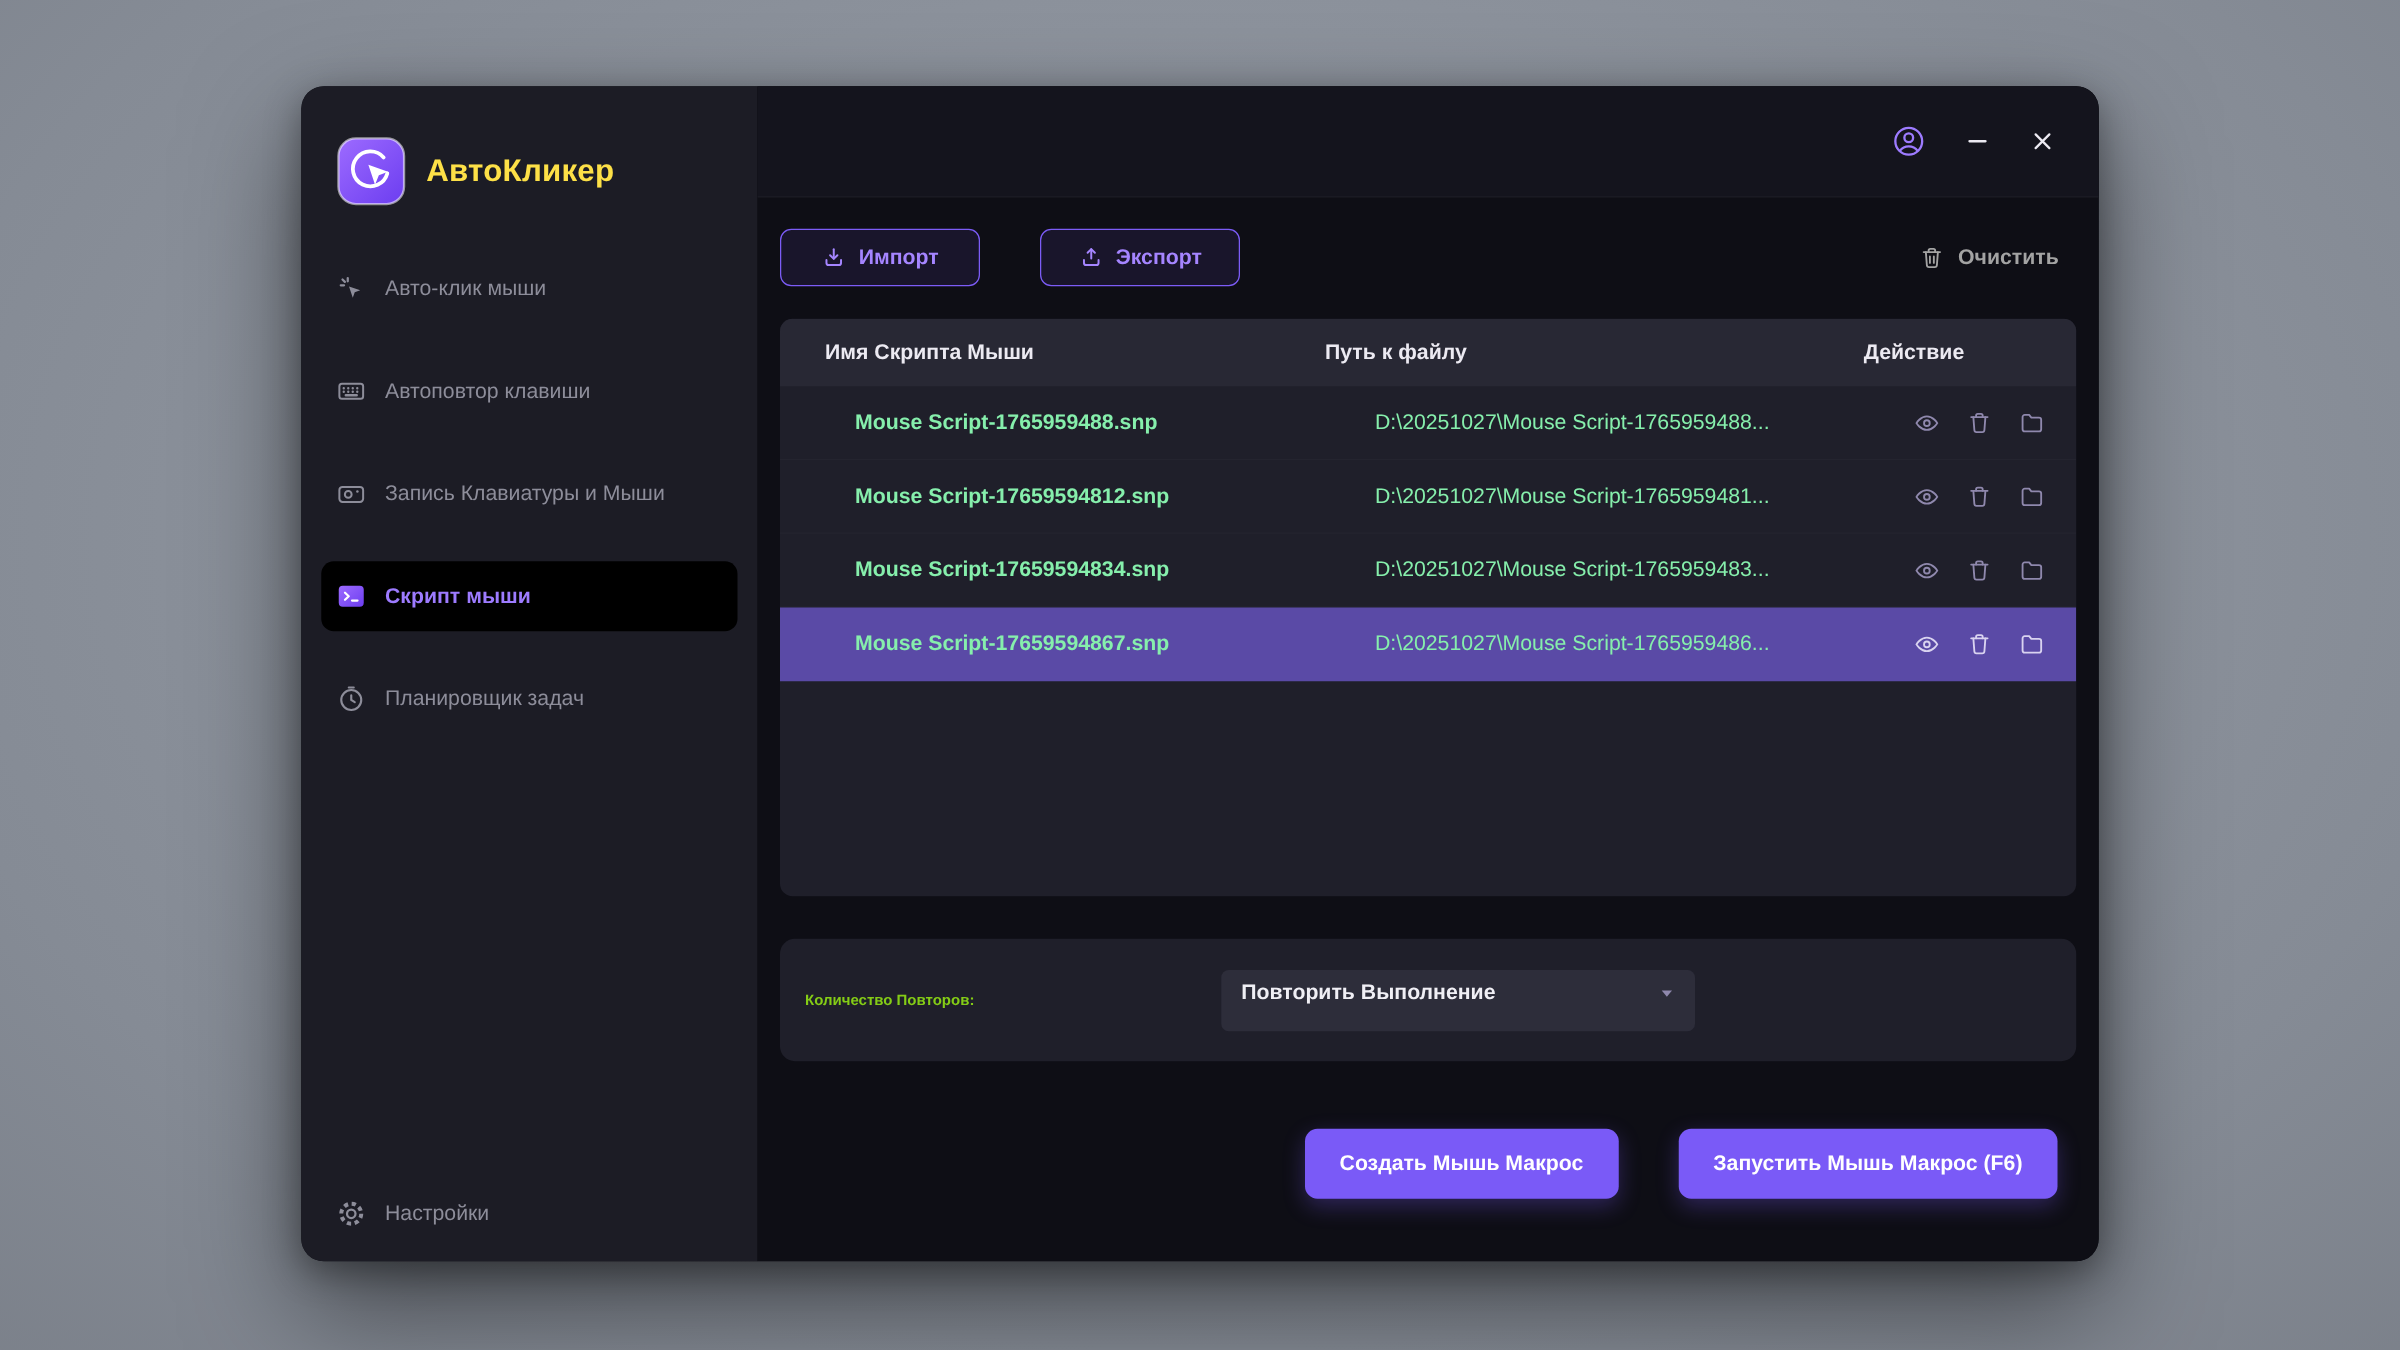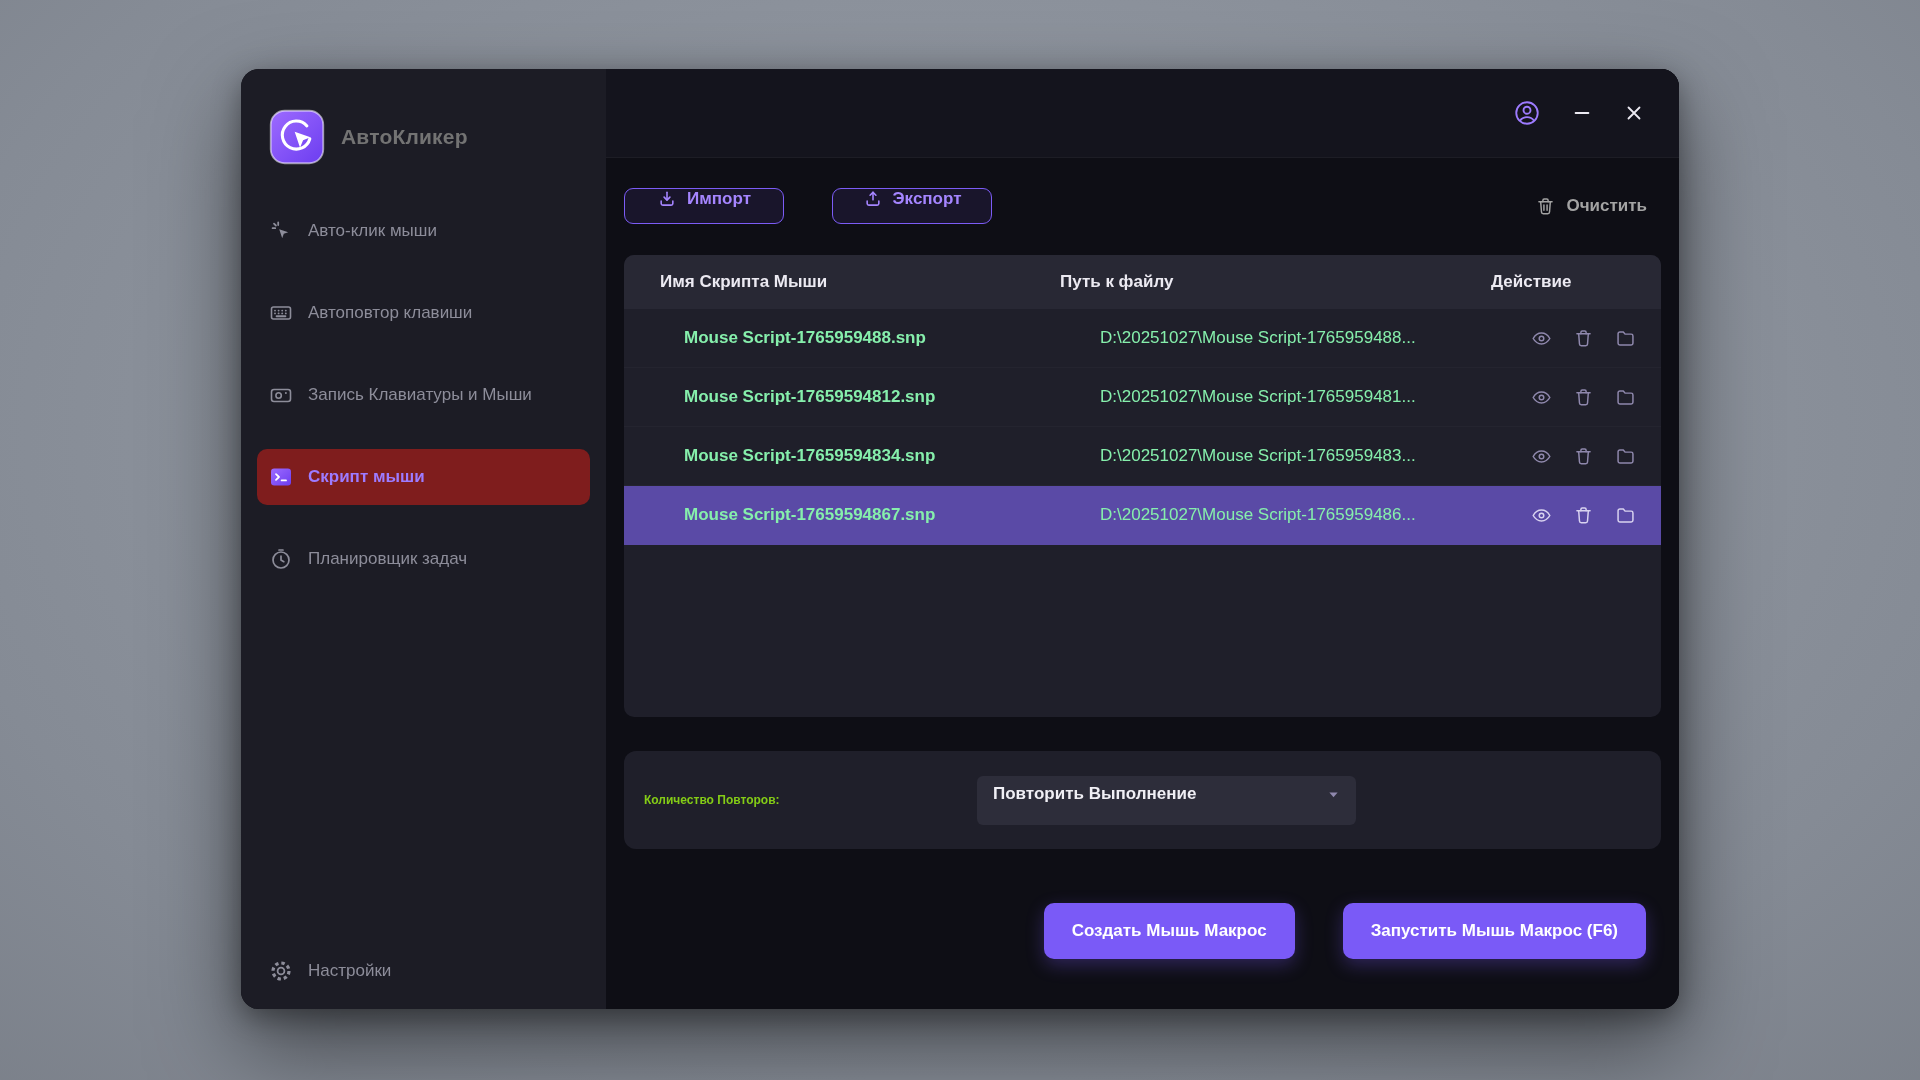--- a/index.html
+++ b/index.html
@@ -10,47 +10,47 @@
   }
   .window {
     position:absolute; left:241px; top:69px; width:1438px; height:940px;
     border-radius:18px; overflow:hidden; display:flex; background:#0e0e15;
     box-shadow:0 36px 90px rgba(0,0,0,.5), 0 8px 28px rgba(0,0,0,.35);
   }
   
   .sidebar { width:365px; flex:none; background:#1c1c25; display:flex; flex-direction:column; padding-bottom:26px; }
   .brand { display:flex; align-items:center; gap:16px; padding:40px 28px 38px; }
   .logo-svg { width:56px; height:56px; flex:none; }
-  .brand-title { color:#737373; font-size:21px; font-weight:700; letter-spacing:.2px; }
+  .brand-title { color:#fde047; font-size:25px; font-weight:700; letter-spacing:.2px; }
   .nav { list-style:none; }
   .nav-item {
     height:56px; margin:0 16px 26px; border-radius:10px; display:flex; align-items:center;
     gap:15px; padding:0 12px; color:#8d8d9a; font-size:17px; cursor:pointer;
   }
   .nav-item svg { width:24px; height:24px; flex:none; }
-  .nav-item.active { background:#7f1d1d; color:#9d7bff; font-weight:600; }
+  .nav-item.active { background:#000000; color:#9d7bff; font-weight:600; }
   .settings-item { margin-top:auto; padding:0 28px; display:flex; align-items:center; gap:15px; color:#8d8d9a; font-size:17px; cursor:pointer; }
   .settings-item svg { width:24px; height:24px; }
   
   .main { flex:1; min-width:0; display:flex; flex-direction:column; background:#0e0e15; }
   .topbar {
     height:89px; flex:none; background:#14141d; border-bottom:1px solid rgba(255,255,255,.04);
     display:flex; align-items:center; justify-content:flex-end; gap:30px; padding-right:34px;
   }
   .wc { width:28px; height:28px; display:flex; align-items:center; justify-content:center; cursor:pointer; }
   .wc svg { width:100%; height:100%; }
   .wc.account { color:#9d7bff; }
   .wc.mini, .wc.close { width:22px; height:22px; color:#eceaf2; }
   .content { flex:1; padding:25px 18px 0; display:flex; flex-direction:column; }
   
   .toolbar { display:flex; align-items:center; height:46px; flex:none; }
   .btn-outline {
-    height:36px; min-width:160px; padding:0 10px; border:1.5px solid #7c5cf6; border-radius:9px;
+    height:46px; min-width:160px; padding:0 10px; border:1.5px solid #7c5cf6; border-radius:9px;
     background:rgba(124,92,246,.10); color:#a585ff; font-size:17px; font-weight:600;
-    display:flex; align-items:flex-start; justify-content:center; gap:10px; cursor:pointer;
+    display:flex; align-items:center; justify-content:center; gap:10px; cursor:pointer;
     font-family:inherit;
   }
   .btn-outline svg { width:20px; height:20px; }
   .btn-outline + .btn-outline { margin-left:48px; }
   .clear-btn { margin-left:auto; margin-right:14px; display:flex; align-items:center; gap:10px;
     color:#a3a3a3; font-size:17px; font-weight:600; cursor:pointer; background:none; border:none; font-family:inherit; }
   .clear-btn svg { width:21px; height:21px; }
   
   .table { margin-top:26px; height:462px; flex:none; background:#1f1f2a; border-radius:10px; overflow:hidden; display:flex; flex-direction:column; }
   .t-head {

